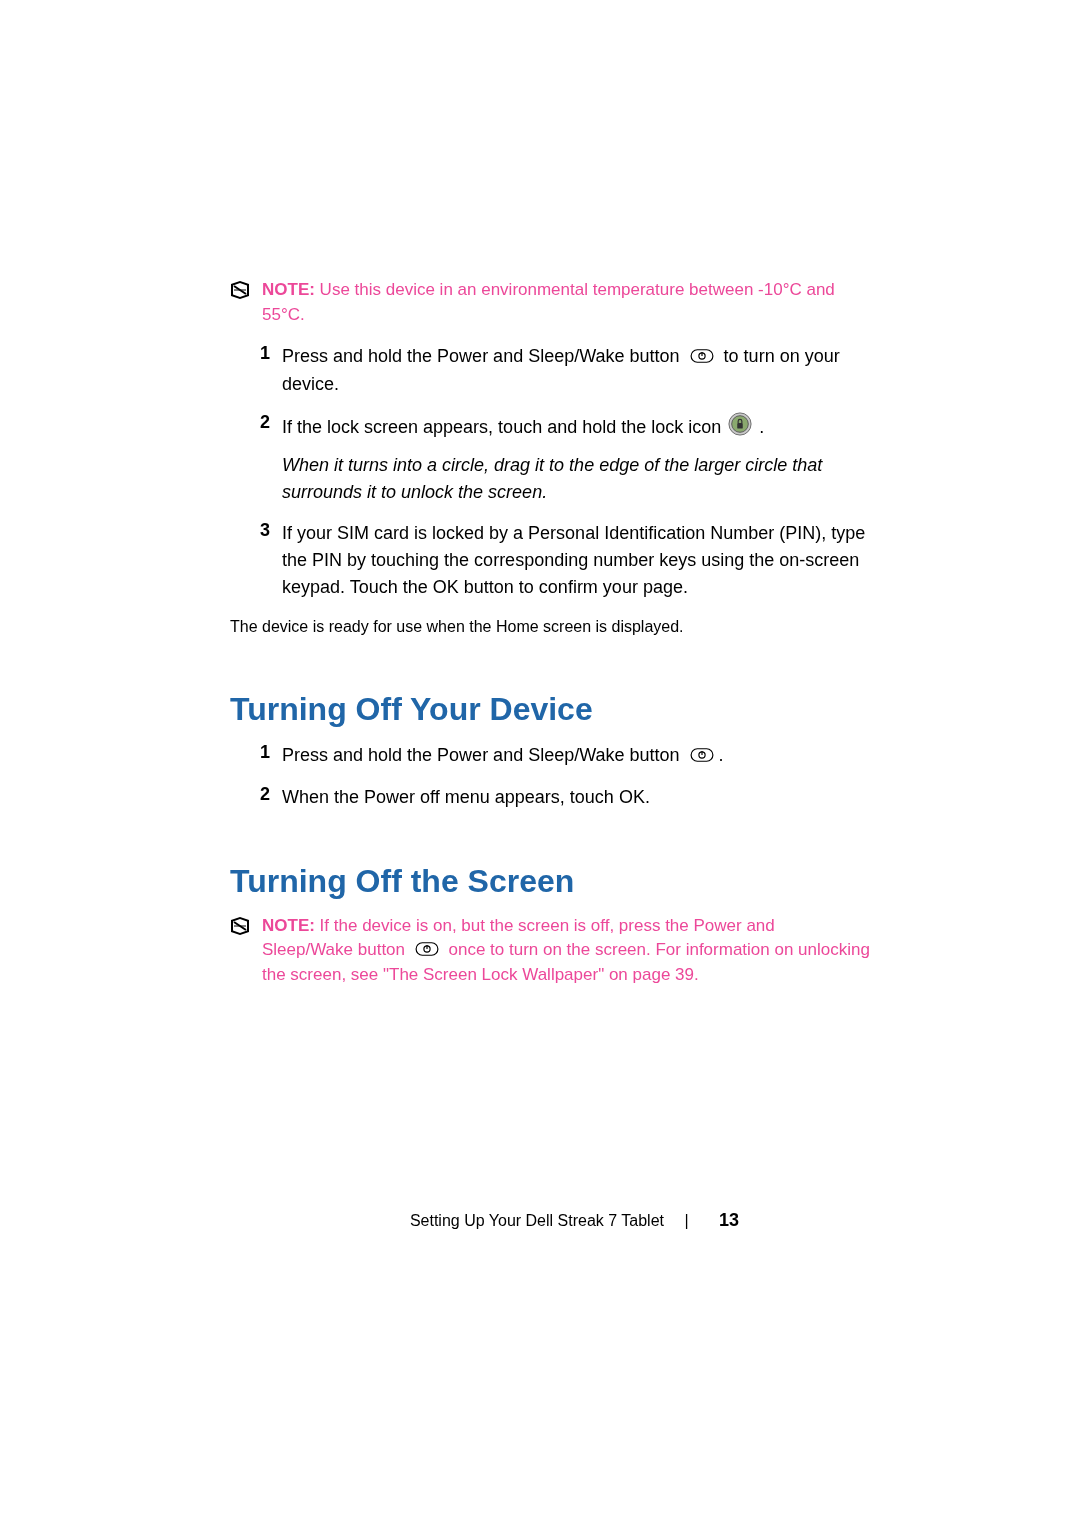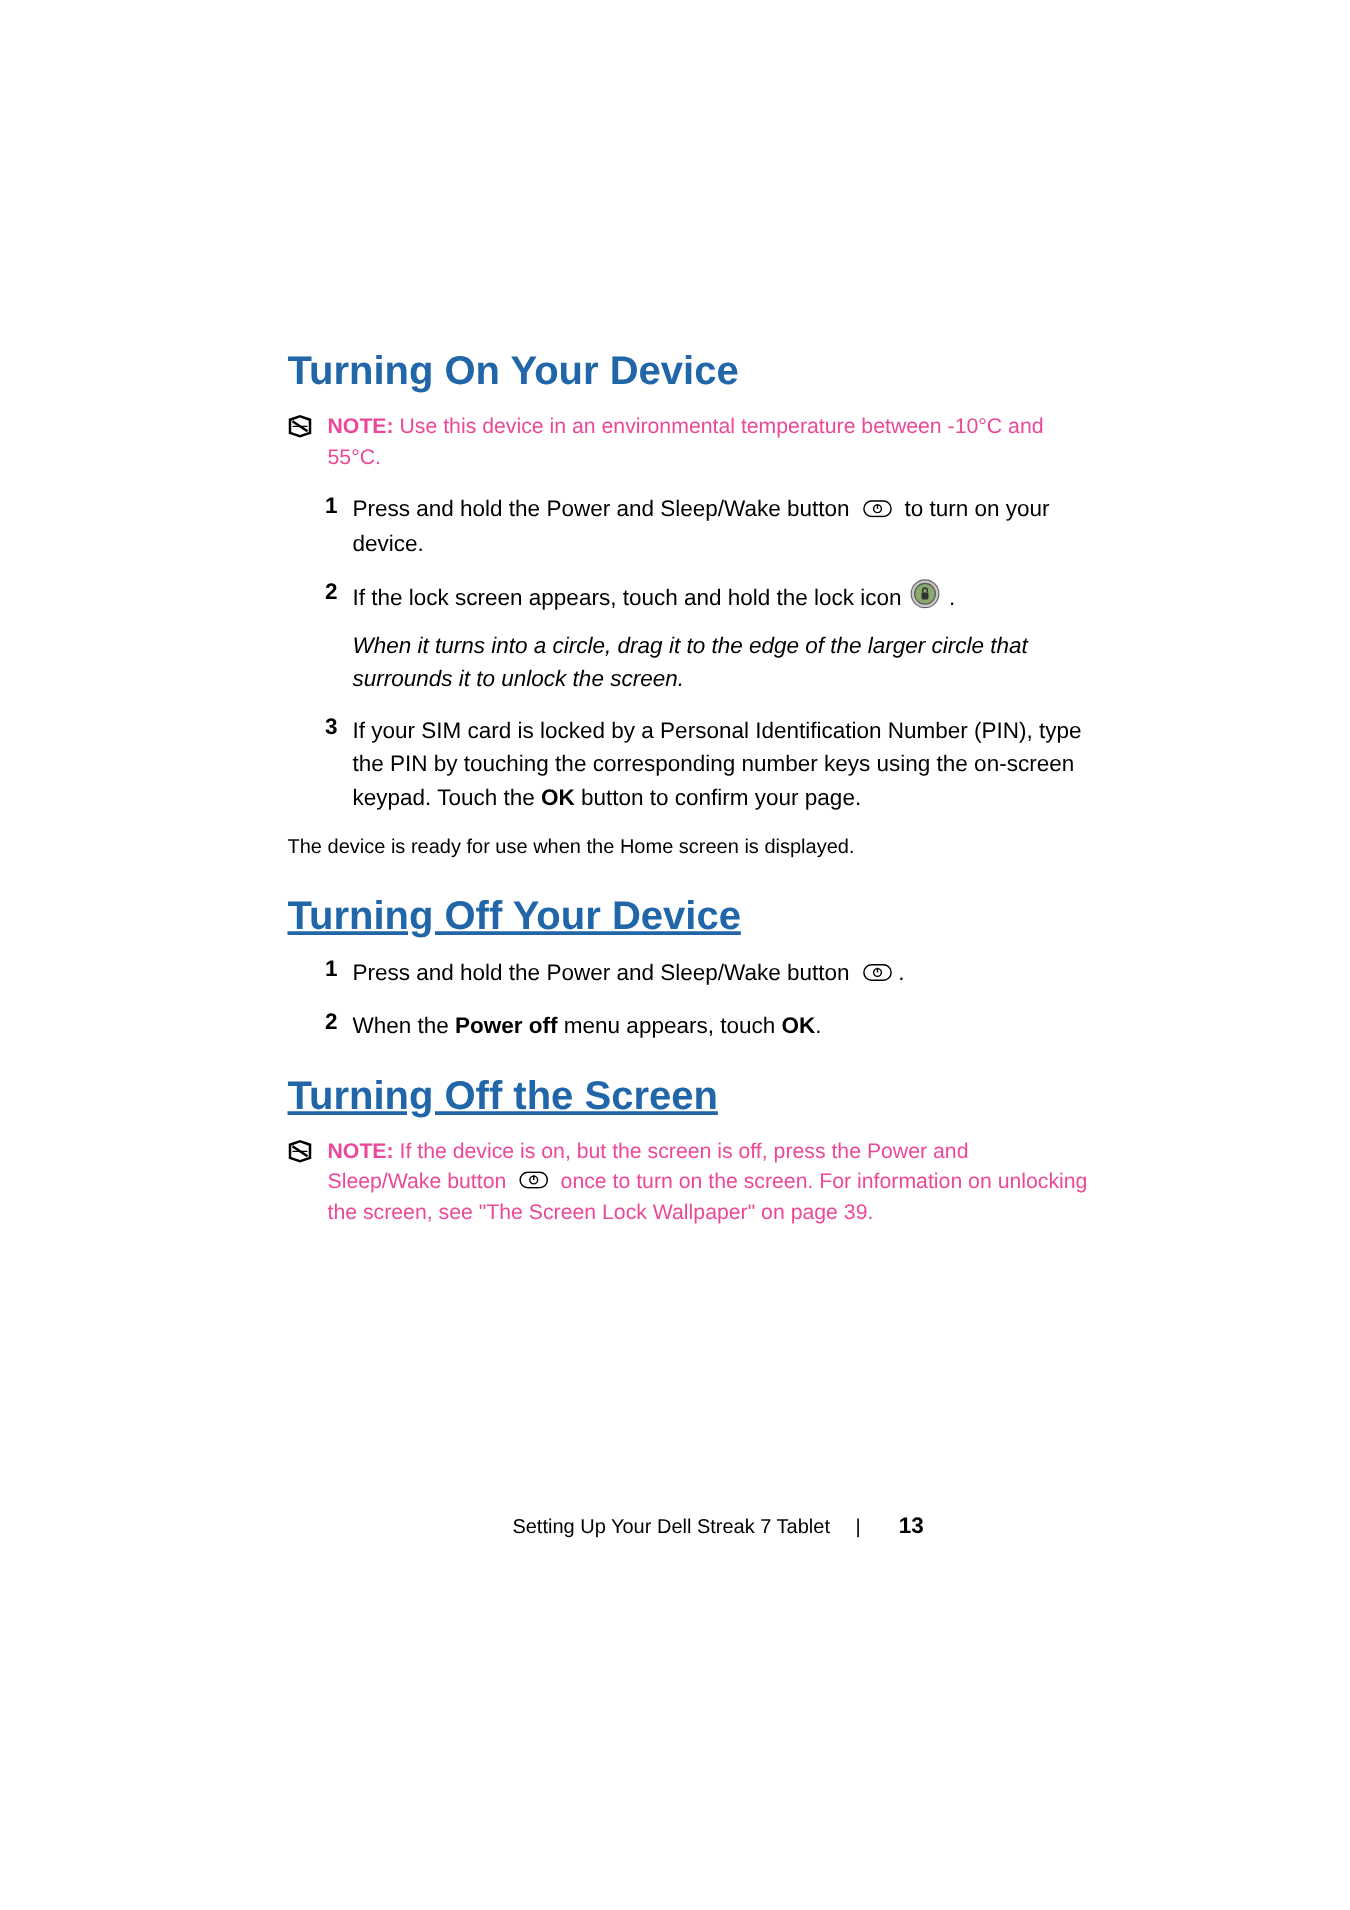--- a/index.html
+++ b/index.html
@@ -21,22 +21,21 @@
     top: 278px;
     width: 640px;
   }
   .heading {
     color: #2066a8;
     font-size: 32px;
     font-weight: 700;
     margin-bottom: 14px;
   }
   .heading-mt {
-    margin-top: 24px;
-    text-decoration: underline;
+    margin-top: 52px;
   }
   .note-block {
     display: flex;
     align-items: flex-start;
     margin-bottom: 16px;
   }
   .note-icon {
     width: 20px;
     height: 20px;
     flex-shrink: 0;
@@ -87,21 +86,21 @@
     display: inline-block;
     vertical-align: middle;
     margin: 0 2px;
   }
   .inline-lock-icon {
     display: inline-block;
     vertical-align: middle;
     margin: 0 2px;
   }
   .bold {
-    font-weight: 700;
+    font-weight: 400;
   }
   .footer {
     position: absolute;
     left: 0;
     right: 0;
     top: 1210px;
     width: 889px;
     text-align: center;
     font-size: 16px;
     color: #000000;
@@ -118,21 +117,20 @@
   .footer-inner {
     display: inline-block;
     transform: translateX(130px);
   }
 </style>
 </head>
 <body>
 
 <div class="page">
 
-  <h2 class="heading">Turning On Your Device</h2>
 
   <div class="note-block">
     <span class="note-icon">
       <svg viewBox="0 0 20 20" width="20" height="20">
         <polygon points="10,1 19,4 19,16 10,19 1,16 1,4" fill="#000"></polygon>
         <polygon points="10,3 17,5.5 17,14.5 10,17 3,14.5 3,5.5" fill="#fff"></polygon>
         <line x1="4" y1="6" x2="16" y2="14" stroke="#000" stroke-width="2"></line>
         <line x1="4" y1="10" x2="16" y2="10" stroke="#000" stroke-width="1"></line>
       </svg>
     </span>

